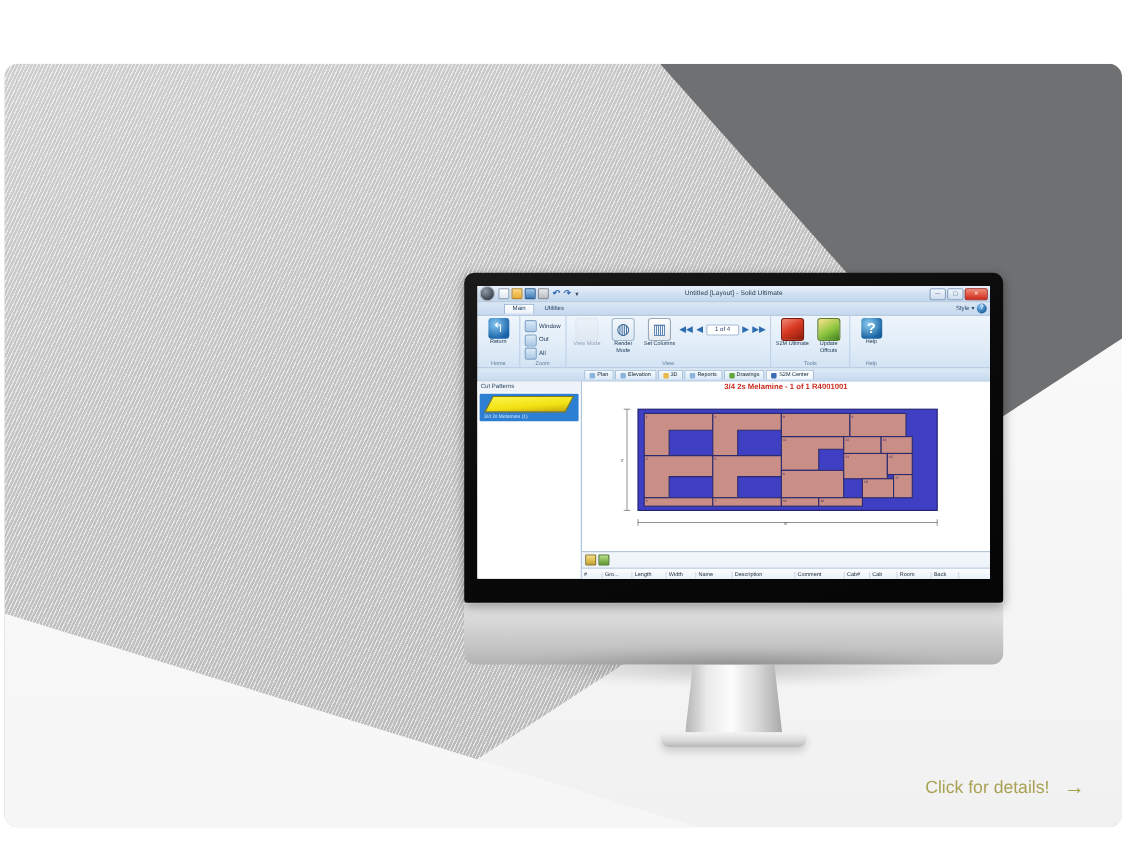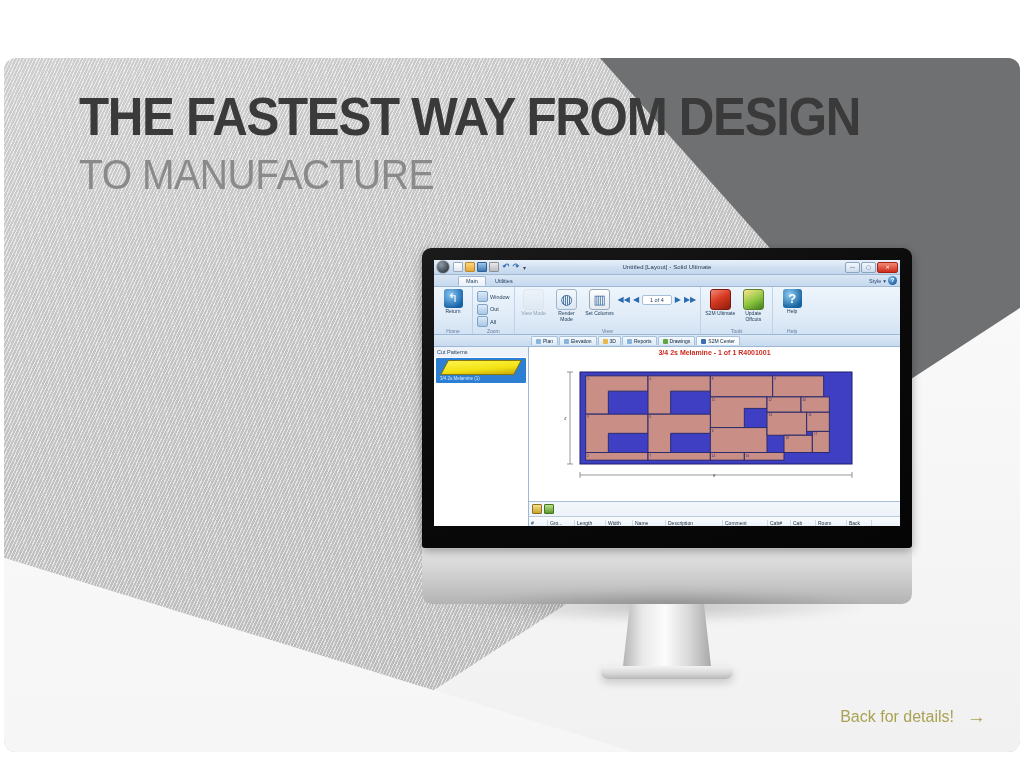--- a/index.html
+++ b/index.html
@@ -280,24 +280,20 @@
 </head>
 <body>
 
 <div id="slide">
 
   <div class="bg-texture"></div>
   <div class="wedge-dark"></div>
   <div class="wedge-white"></div>
   <div class="wedge-white2"></div>
 
-  <div class="headline-wrap">
-    <h1 class="headline">THE FASTEST WAY FROM DESIGN</h1>
-    <h2 class="subhead">TO MANUFACTURE</h2>
-  </div>
 
   <div id="monitor">
     <div class="m-shadow"></div>
 
     <div class="bezel">
       <div class="screen">
 
         <div class="titlebar">
           <div class="orb"></div>
           <div class="qat">
@@ -524,17 +520,17 @@
 
       </div>
     </div>
 
     <div class="chin"></div>
     <div class="neck"></div>
     <div class="foot"></div>
   </div>
 
   <div class="cta">
-    <span>Back for details!</span>
+    <span>Click for details!</span>
     <span class="arrow">→</span>
   </div>
 
 </div>
 
 </body></html>

